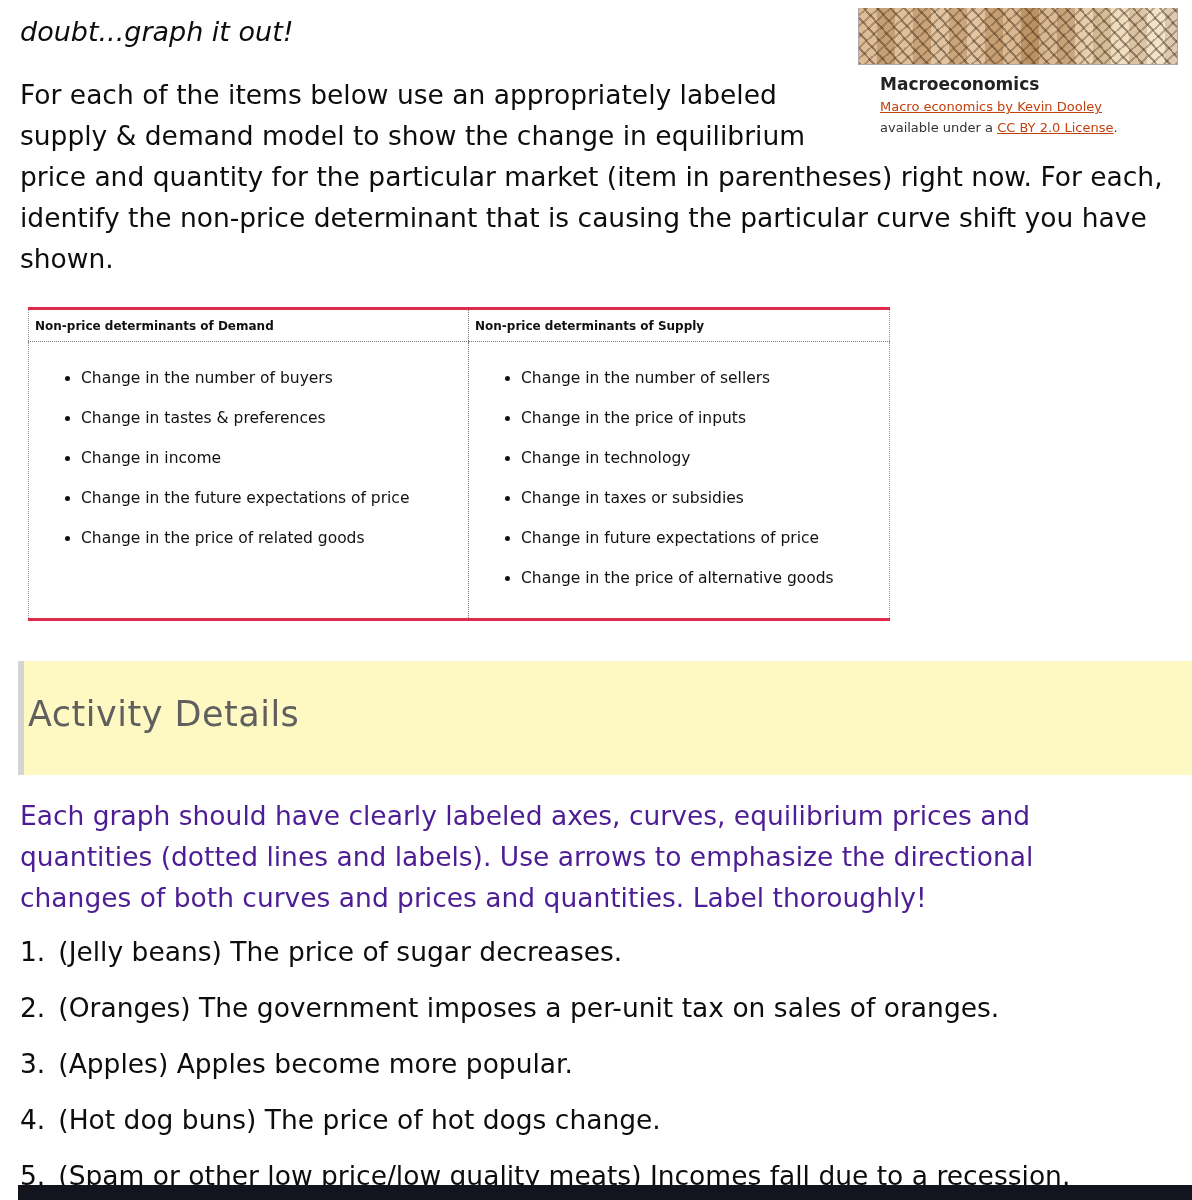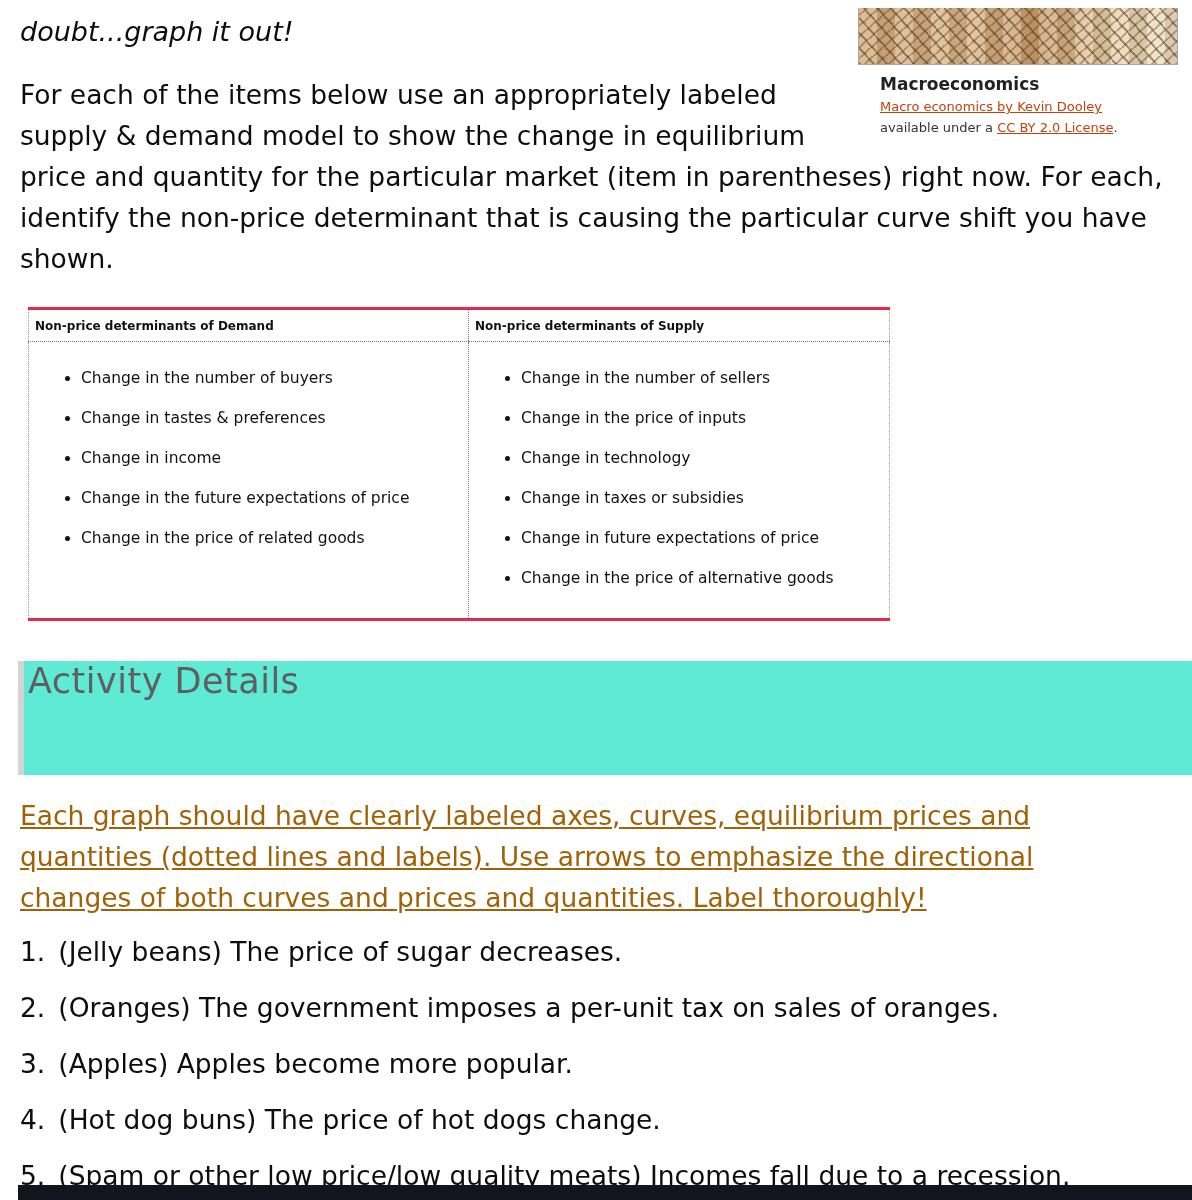--- a/index.html
+++ b/index.html
@@ -56,28 +56,28 @@
   .det-table col.c1 { width:440px; }
   .det-table ul { list-style:disc; padding-left:46px; }
   .det-table li { font-size:15.5px; line-height:20px; margin-bottom:20px; color:#111; }
   .det-table li:last-child { margin-bottom:0; }
 
   
   .band {
     position:relative;
     margin:40px 0 0 -2px;
     width:1174px; height:114px;
-    background:#5eead4;
+    background:#fef9c3;
     border-left:6px solid #d4d4d4;
-    display:flex; align-items:flex-start;
+    display:flex; align-items:center;
     padding:0 0 8px 4px;
   }
   .band h2 { font-size:35px; font-weight:normal; color:#5f5f5f; letter-spacing:0.5px; }
 
-  .activity-desc { font-size:26.5px; line-height:41px; margin-top:20px; max-width:1088px; color:#a16207;text-decoration:underline; }
+  .activity-desc { font-size:26.5px; line-height:41px; margin-top:20px; max-width:1088px; color:#4c1d95; }
 
   .num-list { list-style:none; margin-top:20px; }
   .num-item { display:flex; font-size:26.5px; line-height:28px; margin-bottom:28px; color:#0d0d0d; }
   .num-item .num { flex:none; margin-right:13px; }
 
   .bottom-strip {
     position:absolute; left:18px; right:0; bottom:0; height:15px;
     background:#14141e;
   }
 </style>

